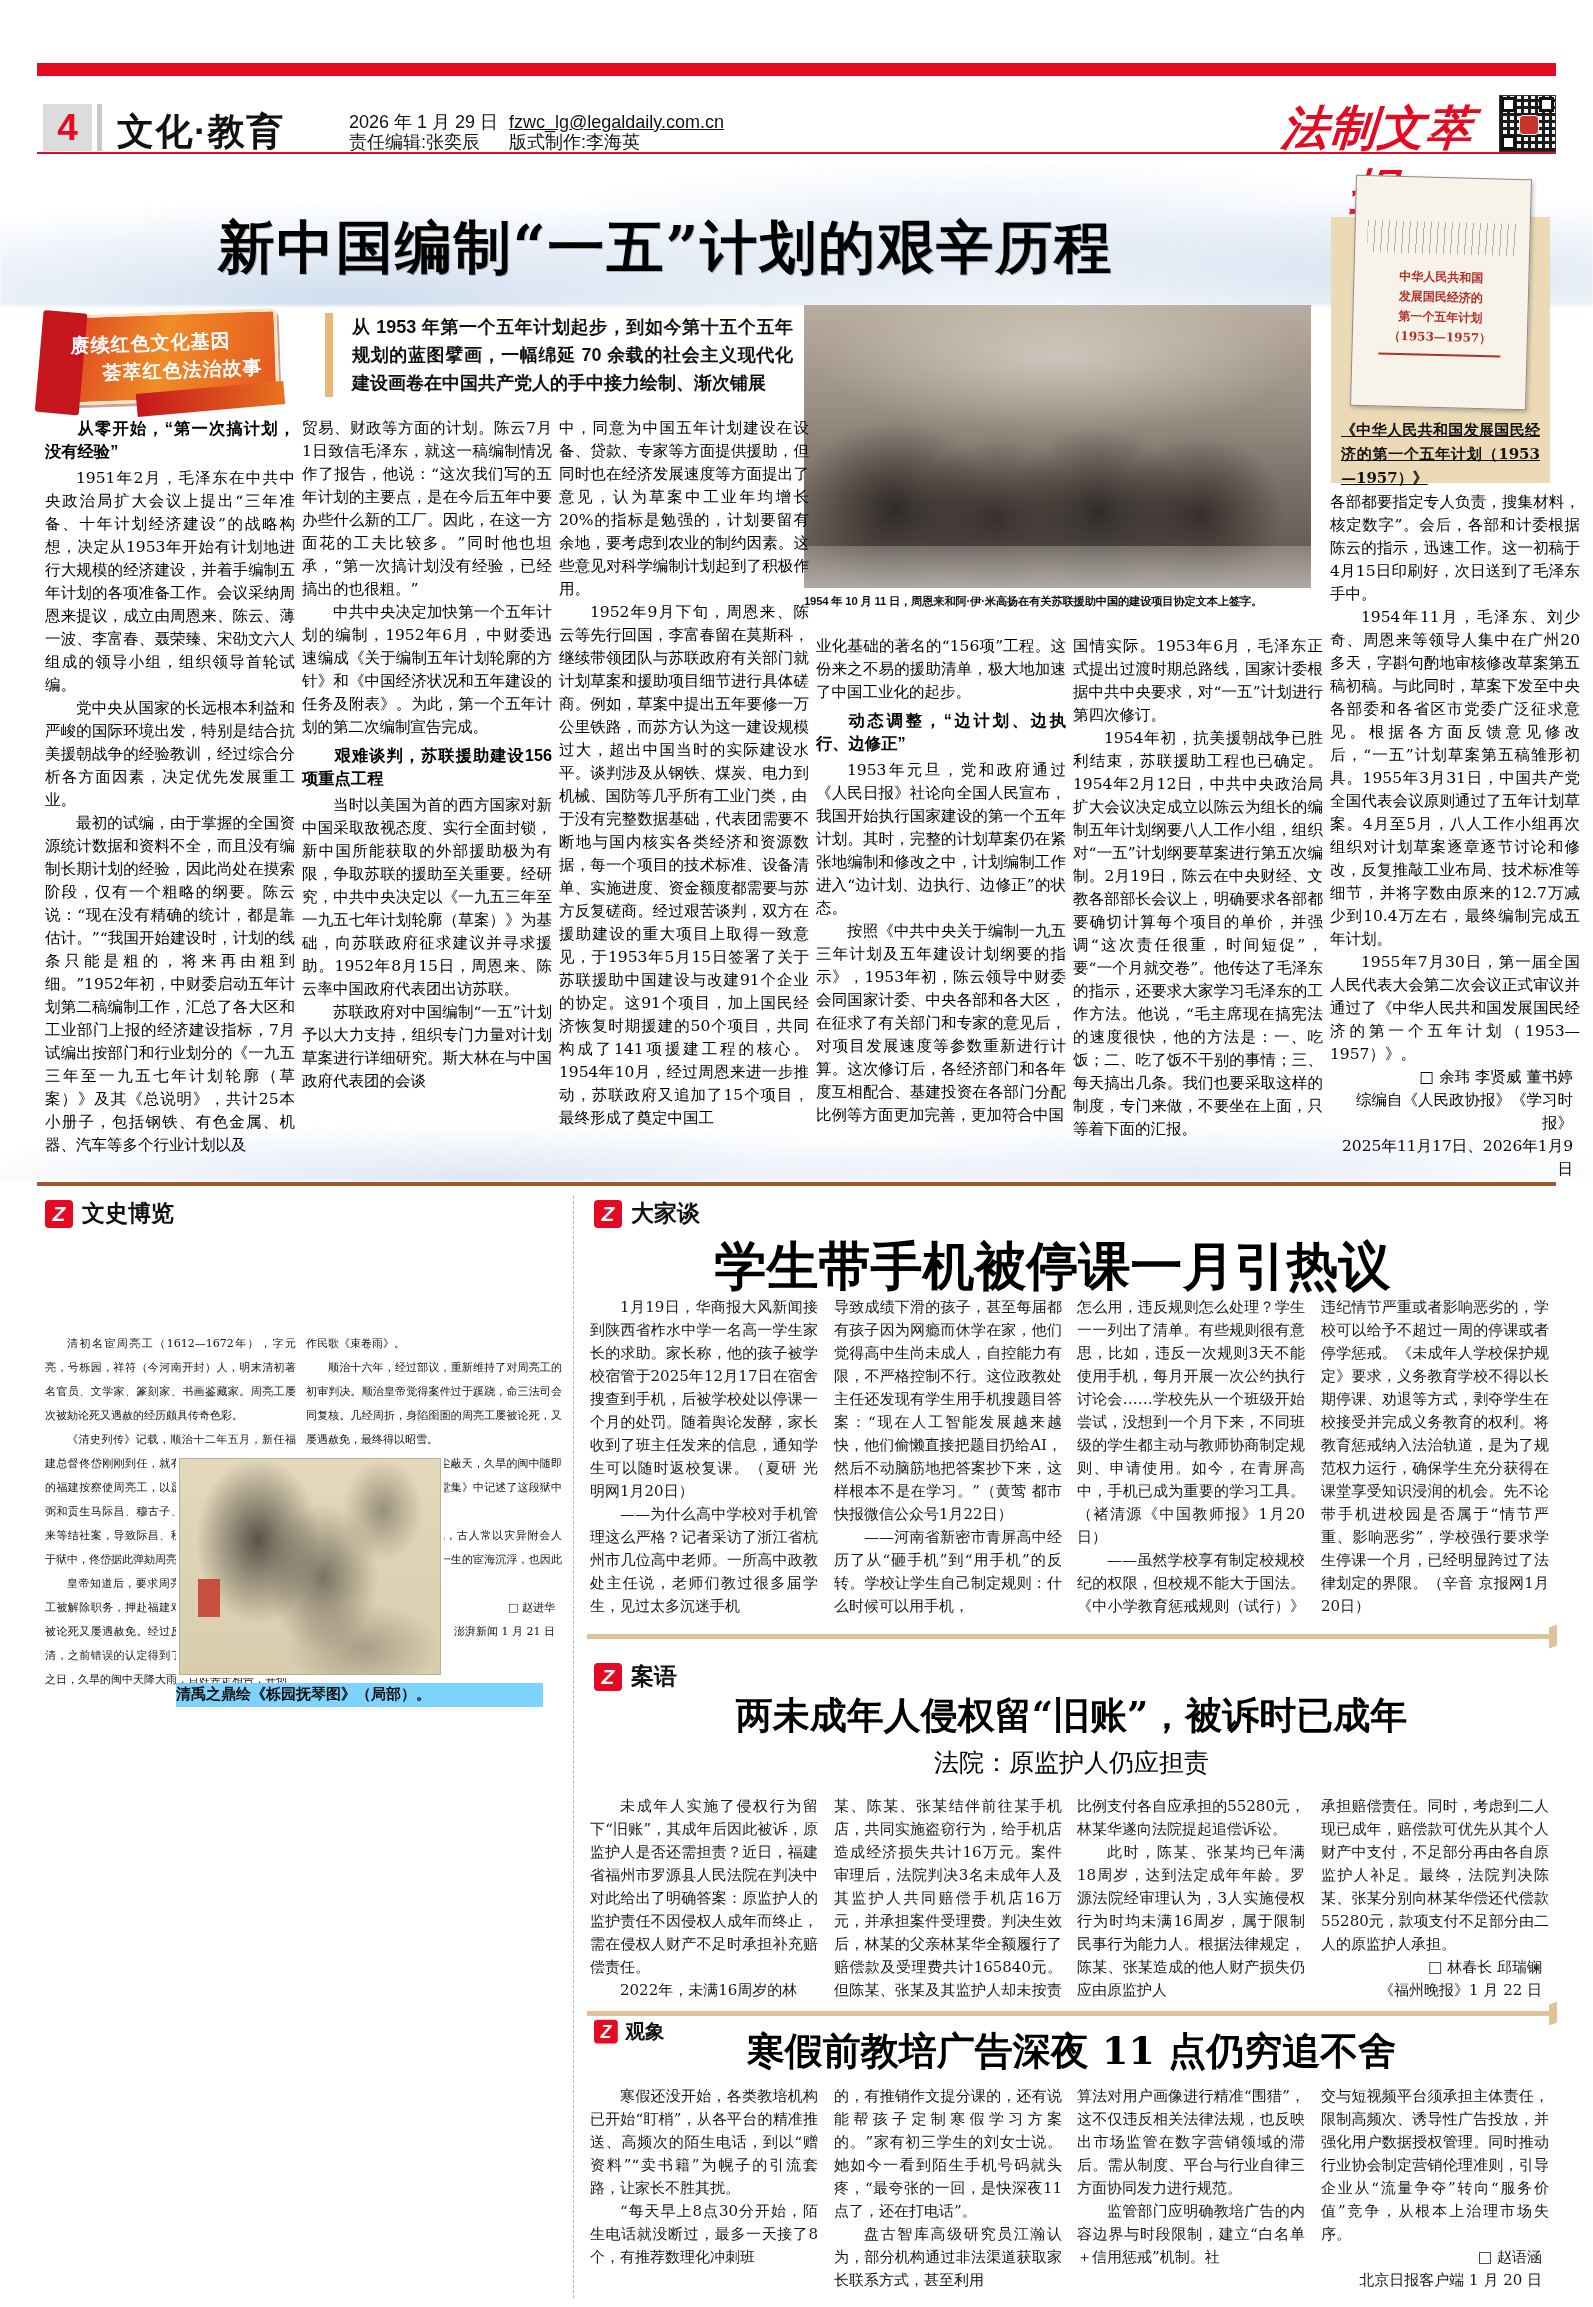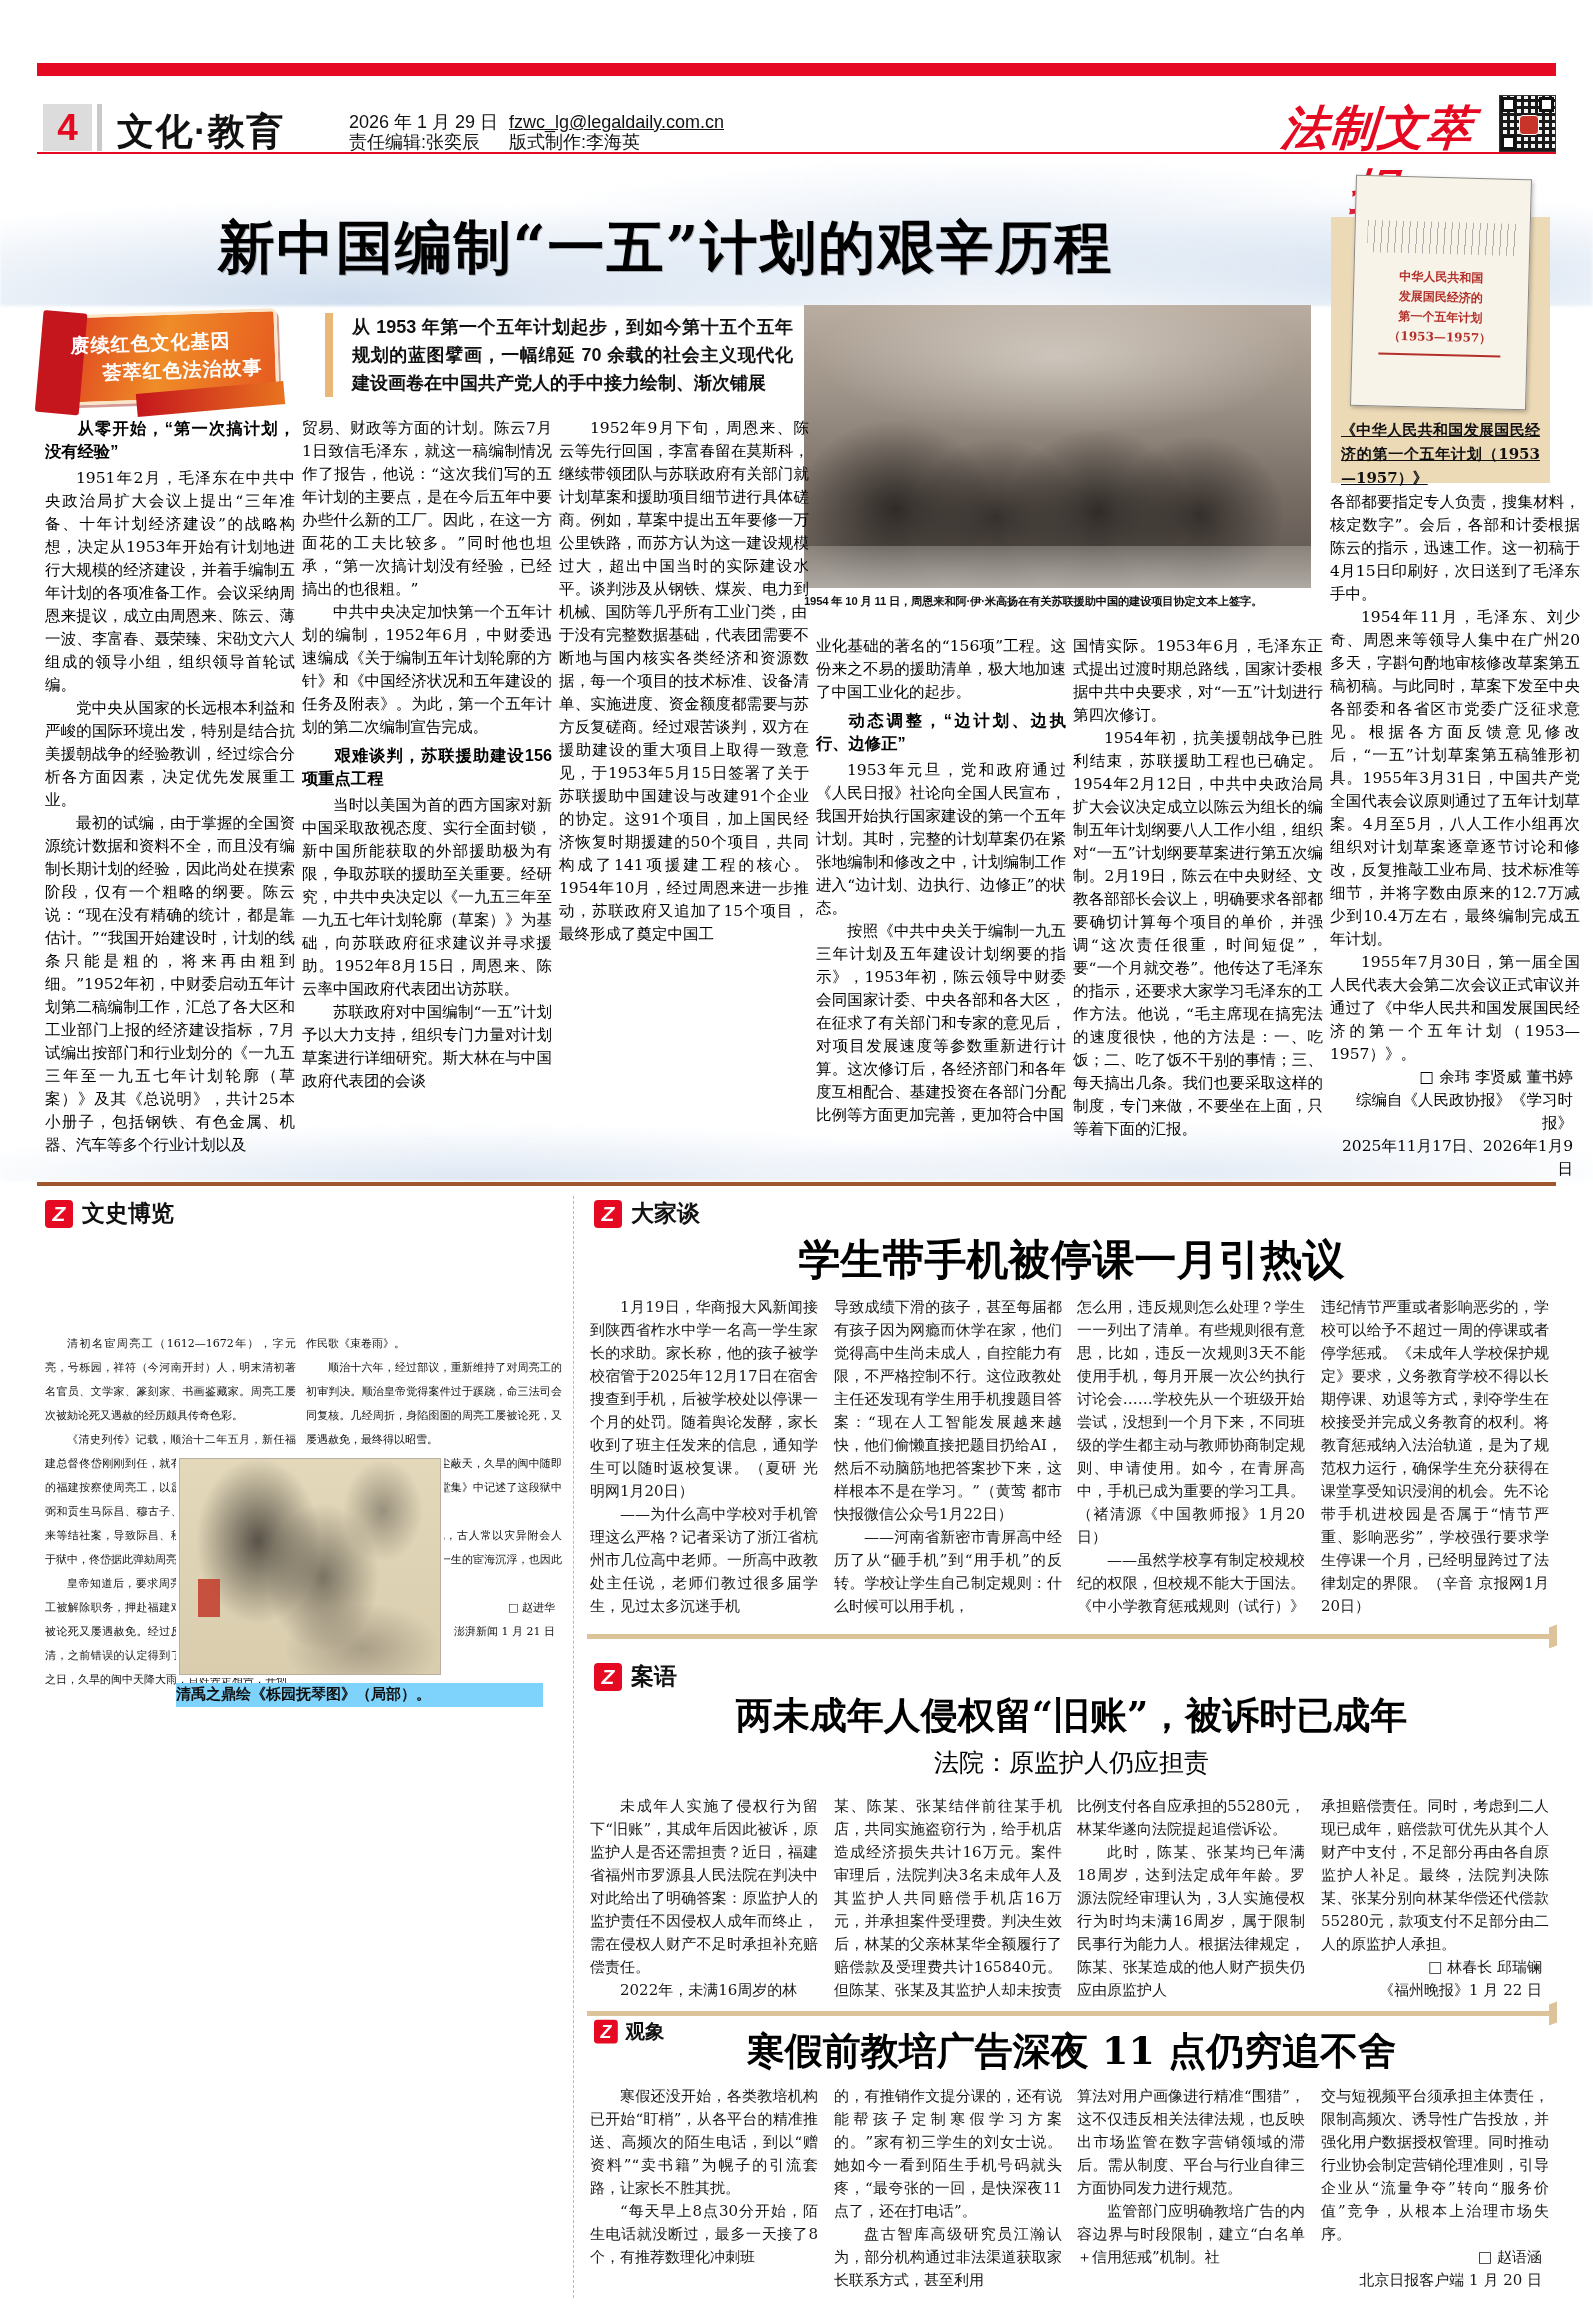--- a/index.html
+++ b/index.html
@@ -204,20 +204,21 @@
     <p>最初的试编，由于掌握的全国资源统计数据和资料不全，而且没有编制长期计划的经验，因此尚处在摸索阶段，仅有一个粗略的纲要。陈云说：“现在没有精确的统计，都是靠估计。”“我国开始建设时，计划的线条只能是粗的，将来再由粗到细。”1952年初，中财委启动五年计划第二稿编制工作，汇总了各大区和工业部门上报的经济建设指标，7月试编出按部门和行业划分的《一九五三年至一九五七年计划轮廓（草案）》及其《总说明》，共计25本小册子，包括钢铁、有色金属、机器、汽车等多个行业计划以及</p>
   </div>
   <div class="col" style="left:302px;top:417px;height:764px">
     <p class="cont">贸易、财政等方面的计划。陈云7月1日致信毛泽东，就这一稿编制情况作了报告，他说：“这次我们写的五年计划的主要点，是在今后五年中要办些什么新的工厂。因此，在这一方面花的工夫比较多。”同时他也坦承，“第一次搞计划没有经验，已经搞出的也很粗。”</p>
     <p>中共中央决定加快第一个五年计划的编制，1952年6月，中财委迅速编成《关于编制五年计划轮廓的方针》和《中国经济状况和五年建设的任务及附表》。为此，第一个五年计划的第二次编制宣告完成。</p>
     <h4 class="colhead">艰难谈判，苏联援助建设156项重点工程</h4>
     <p>当时以美国为首的西方国家对新中国采取敌视态度、实行全面封锁，新中国所能获取的外部援助极为有限，争取苏联的援助至关重要。经研究，中共中央决定以《一九五三年至一九五七年计划轮廓（草案）》为基础，向苏联政府征求建议并寻求援助。1952年8月15日，周恩来、陈云率中国政府代表团出访苏联。</p>
     <p>苏联政府对中国编制“一五”计划予以大力支持，组织专门力量对计划草案进行详细研究。斯大林在与中国政府代表团的会谈</p>
   </div>
   <div class="col" style="left:559px;top:417px;height:764px">
+    <p class="cont">中，同意为中国五年计划建设在设备、贷款、专家等方面提供援助，但同时也在经济发展速度等方面提出了意见，认为草案中工业年均增长20%的指标是勉强的，计划要留有余地，要考虑到农业的制约因素。这些意见对科学编制计划起到了积极作用。</p>
     <p>1952年9月下旬，周恩来、陈云等先行回国，李富春留在莫斯科，继续带领团队与苏联政府有关部门就计划草案和援助项目细节进行具体磋商。例如，草案中提出五年要修一万公里铁路，而苏方认为这一建设规模过大，超出中国当时的实际建设水平。谈判涉及从钢铁、煤炭、电力到机械、国防等几乎所有工业门类，由</p>
     <p class="cont">于没有完整数据基础，代表团需要不断地与国内核实各类经济和资源数据，每一个项目的技术标准、设备清单、实施进度、资金额度都需要与苏方反复磋商。经过艰苦谈判，双方在援助建设的重大项目上取得一致意见，于1953年5月15日签署了关于苏联援助中国建设与改建91个企业的协定。这91个项目，加上国民经济恢复时期援建的50个项目，共同构成了141项援建工程的核心。1954年10月，经过周恩来进一步推动，苏联政府又追加了15个项目，最终形成了奠定中国工</p>
   </div>
   <div class="col" style="left:816px;top:635px;height:546px">
     <p class="cont">业化基础的著名的“156项”工程。这份来之不易的援助清单，极大地加速了中国工业化的起步。</p>
     <h4 class="colhead">动态调整，“边计划、边执行、边修正”</h4>
     <p>1953年元旦，党和政府通过《人民日报》社论向全国人民宣布，我国开始执行国家建设的第一个五年计划。其时，完整的计划草案仍在紧张地编制和修改之中，计划编制工作进入“边计划、边执行、边修正”的状态。</p>
     <p>按照《中共中央关于编制一九五三年计划及五年建设计划纲要的指示》，1953年初，陈云领导中财委会同国家计委、中央各部和各大区，在征求了有关部门和专家的意见后，对项目发展速度等参数重新进行计算。这次修订后，各经济部门和各年度互相配合、基建投资在各部门分配比例等方面更加完善，更加符合中国</p>
   </div>
   <div class="col" style="left:1073px;top:635px;height:546px">
@@ -259,21 +260,21 @@
     <div class="art">
       <span class="seal"></span>
     </div>
   </div>
   <div class="abs painting-caption sans">清禹之鼎绘《栎园抚琴图》（局部）。</div>
 
   <div class="abs zlabel" style="left:594px;top:1198px">
     <span class="zicon">Z</span>
     <span class="lt">大家谈</span>
   </div>
-  <h2 class="abs story-headline" style="left:587px;top:1232px;width:969px;font-size:42px">学生带手机被停课一月引热议</h2>
+  <h2 class="abs story-headline" style="left:568px;top:1232px;width:969px;font-size:52px">学生带手机被停课一月引热议</h2>
   <div class="bcol" style="left:590px;top:1296px;height:321px">
     <p>1月19日，华商报大风新闻接到陕西省柞水中学一名高一学生家长的求助。家长称，他的孩子被学校宿管于2025年12月17日在宿舍搜查到手机，后被学校处以停课一个月的处罚。随着舆论发酵，家长收到了班主任发来的信息，通知学生可以随时返校复课。（夏研 光明网1月20日）</p>
     <p>——为什么高中学校对手机管理这么严格？记者采访了浙江省杭州市几位高中老师。一所高中政教处主任说，老师们教过很多届学生，见过太多沉迷手机</p>
   </div>
   <div class="bcol" style="left:834px;top:1296px;height:321px">
     <p class="cont">导致成绩下滑的孩子，甚至每届都有孩子因为网瘾而休学在家，他们觉得高中生尚未成人，自控能力有限，不严格控制不行。这位政教处主任还发现有学生用手机搜题目答案：“现在人工智能发展越来越快，他们偷懒直接把题目扔给AI，然后不动脑筋地把答案抄下来，这样根本不是在学习。”（黄莺 都市快报微信公众号1月22日）</p>
     <p>——河南省新密市青屏高中经历了从“砸手机”到“用手机”的反转。学校让学生自己制定规则：什么时候可以用手机，</p>
   </div>
   <div class="bcol" style="left:1077px;top:1296px;height:321px">
     <p class="cont">怎么用，违反规则怎么处理？学生一一列出了清单。有些规则很有意思，比如，违反一次规则3天不能使用手机，每月开展一次公约执行讨论会……学校先从一个班级开始尝试，没想到一个月下来，不同班级的学生都主动与教师协商制定规则、申请使用。如今，在青屏高中，手机已成为重要的学习工具。（褚清源《中国教师报》1月20日）</p>

